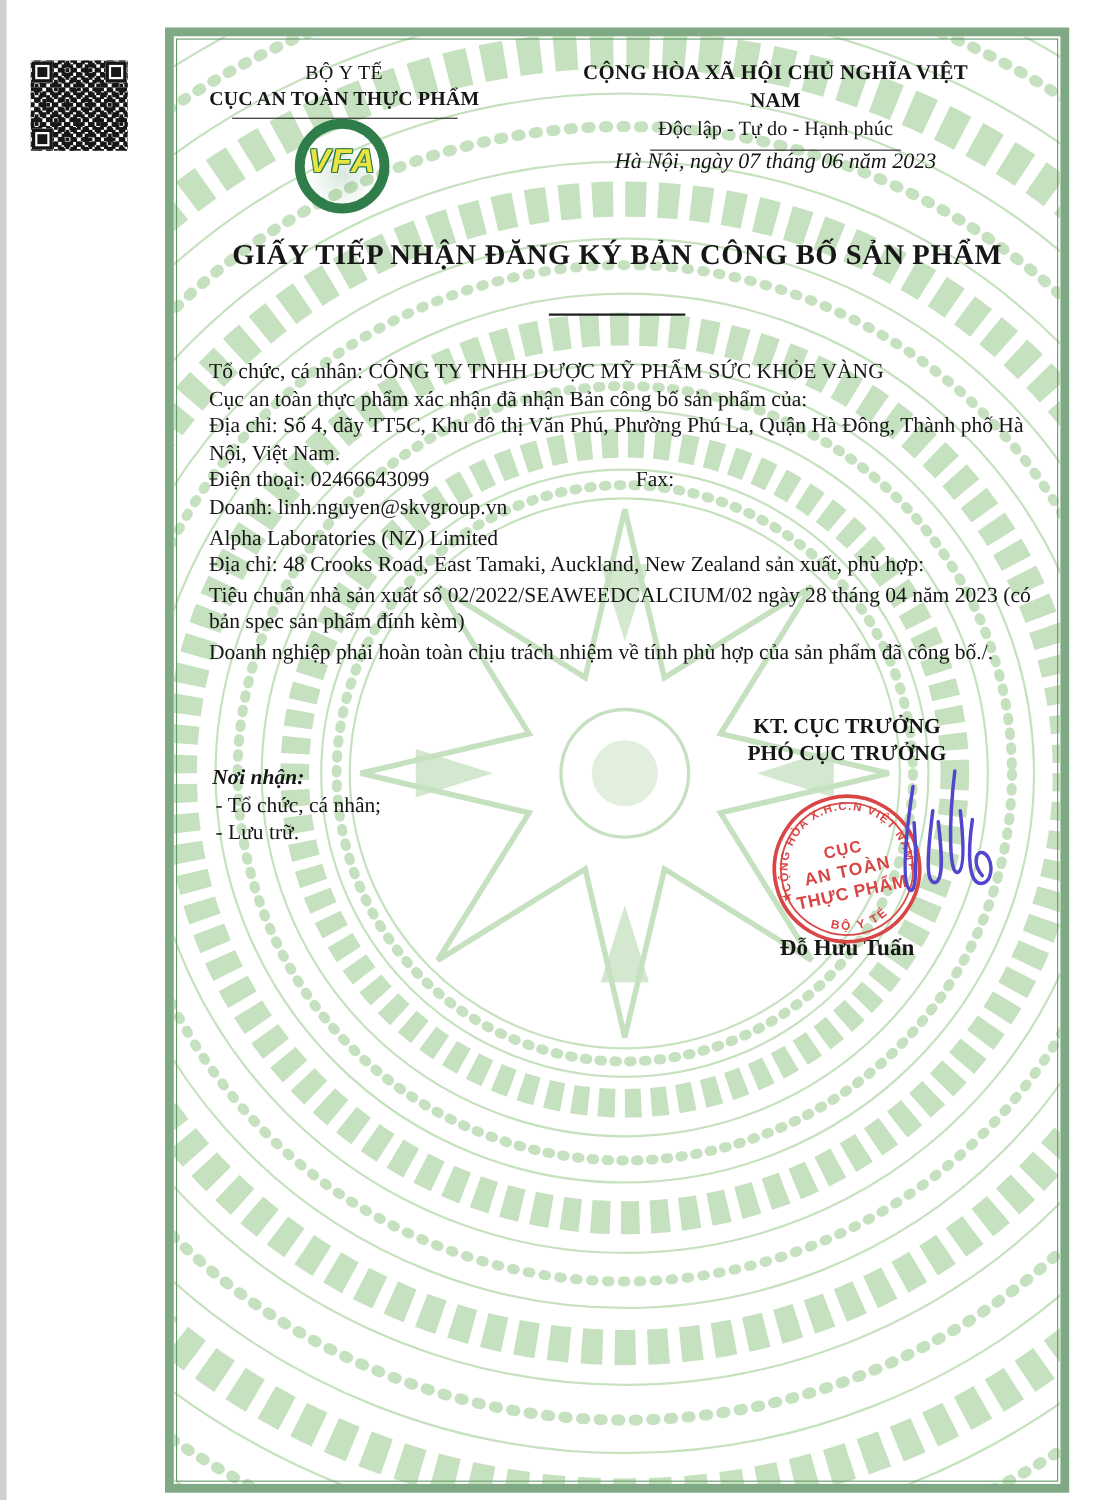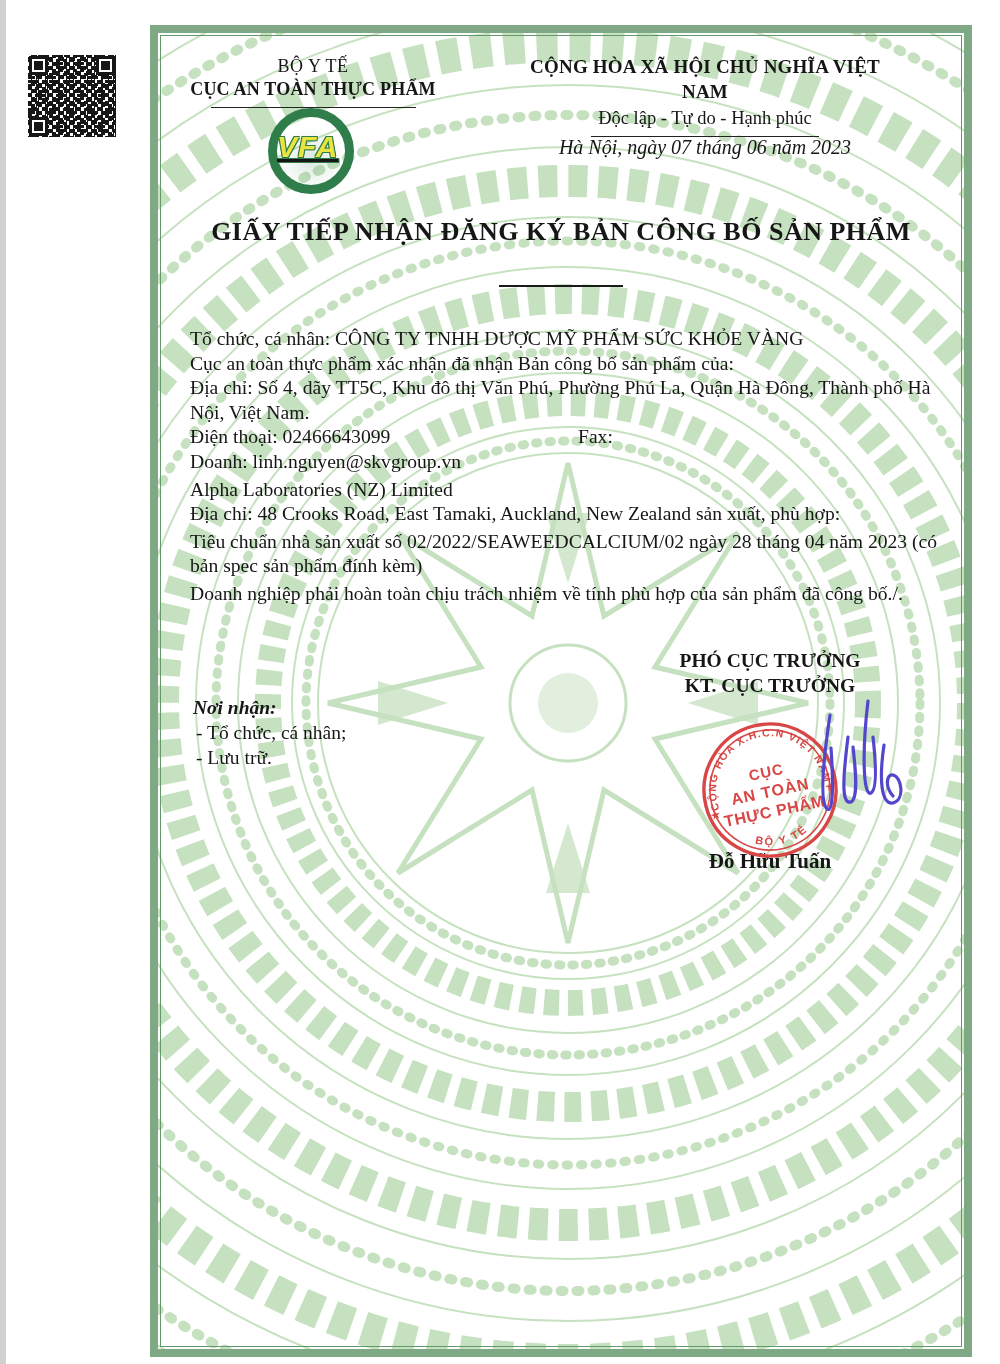--- a/index.html
+++ b/index.html
@@ -22,22 +22,22 @@
   .cert::after{content:"";position:absolute;inset:2px;border:1.5px solid #639868;pointer-events:none;z-index:3;}
   .pattern{position:absolute;inset:0;width:100%;height:100%;z-index:0;}
   .layer{position:absolute;inset:0;z-index:2;}
 
   
   .hdr-left{position:absolute;left:10px;top:22px;width:290px;text-align:center;line-height:1.25;}
   .hdr-left .l1{font-size:18px;letter-spacing:.5px;}
   .hdr-left .l2{font-size:18px;font-weight:bold;letter-spacing:.2px;}
   .rule-left{width:205px;height:0;border-top:1.6px solid #222;margin:7px auto 0;}
   .vfa{position:absolute;left:110px;top:75px;width:86px;height:86px;border-radius:50%;
-       border:9px solid #2f7d4a;box-sizing:border-box;display:flex;align-items:center;
-       background:radial-gradient(circle at 50% 62%, rgba(47,125,74,.18), rgba(255,255,255,0) 60%);text-decoration:underline;}
+       border:9px solid #2f7d4a;box-sizing:border-box;display:flex;align-items:center;justify-content:center;
+       background:radial-gradient(circle at 50% 62%, rgba(47,125,74,.18), rgba(255,255,255,0) 60%);}
   .vfa span{font-family:"Liberation Sans",sans-serif;font-style:italic;font-weight:bold;font-size:30px;
        color:#e9e43f;text-shadow:0 0 1px #2f7d4a,1px 1px 0 #2f7d4a,-1px -1px 0 #2f7d4a,1px -1px 0 #2f7d4a,-1px 1px 0 #2f7d4a;
        letter-spacing:1px;transform:translateY(-4px);}
   .hdr-right{position:absolute;left:352px;top:22px;width:390px;text-align:center;line-height:1.3;}
   .hdr-right .n1{font-size:19px;font-weight:bold;letter-spacing:.2px;}
   .hdr-right .n2{font-size:18.5px;font-weight:normal;margin-top:2px;}
   .rule-right{width:228px;height:0;border-top:1.6px solid #222;margin:6px auto 0;}
   .dateline{position:absolute;left:352px;top:103px;width:390px;text-align:center;
             font-style:italic;font-size:20px;}
 
@@ -156,22 +156,22 @@
         <p class="sp">Doanh nghiệp phải hoàn toàn chịu trách nhiệm về tính phù hợp của sản phẩm đã công bố./.</p>
       </div>
 
       <div class="recip">
         <div class="lbl">Nơi nhận:</div>
         <div class="it">- Tổ chức, cá nhân;</div>
         <div class="it">- Lưu trữ.</div>
       </div>
 
       <div class="sign-titles">
+        <div>KT. CỤC TRƯỞNG</div>
         <div>PHÓ CỤC TRƯỞNG</div>
-        <div>KT. CỤC TRƯỞNG</div>
       </div>
 
       <svg class="stamp" viewBox="0 0 170 170">
         <g fill="none" stroke="#d94646">
           <circle cx="85" cy="85" r="66" stroke-width="3.4"></circle>
           <circle cx="85" cy="85" r="60" stroke-width="1.6"></circle>
         </g>
         <defs>
           <path id="stArcT" d="M 34,103 A 54,54 0 1 1 136,103"></path>
           <path id="stArcB" d="M 44,122 A 55,55 0 0 0 126,122"></path>

